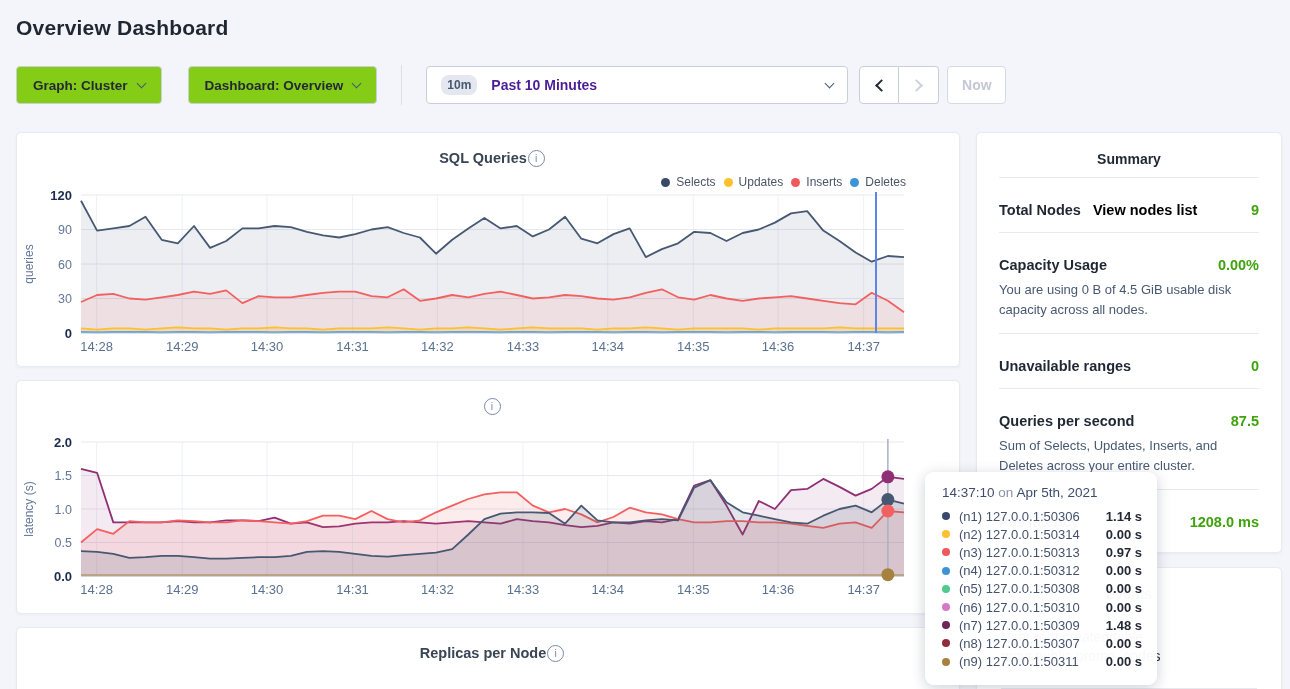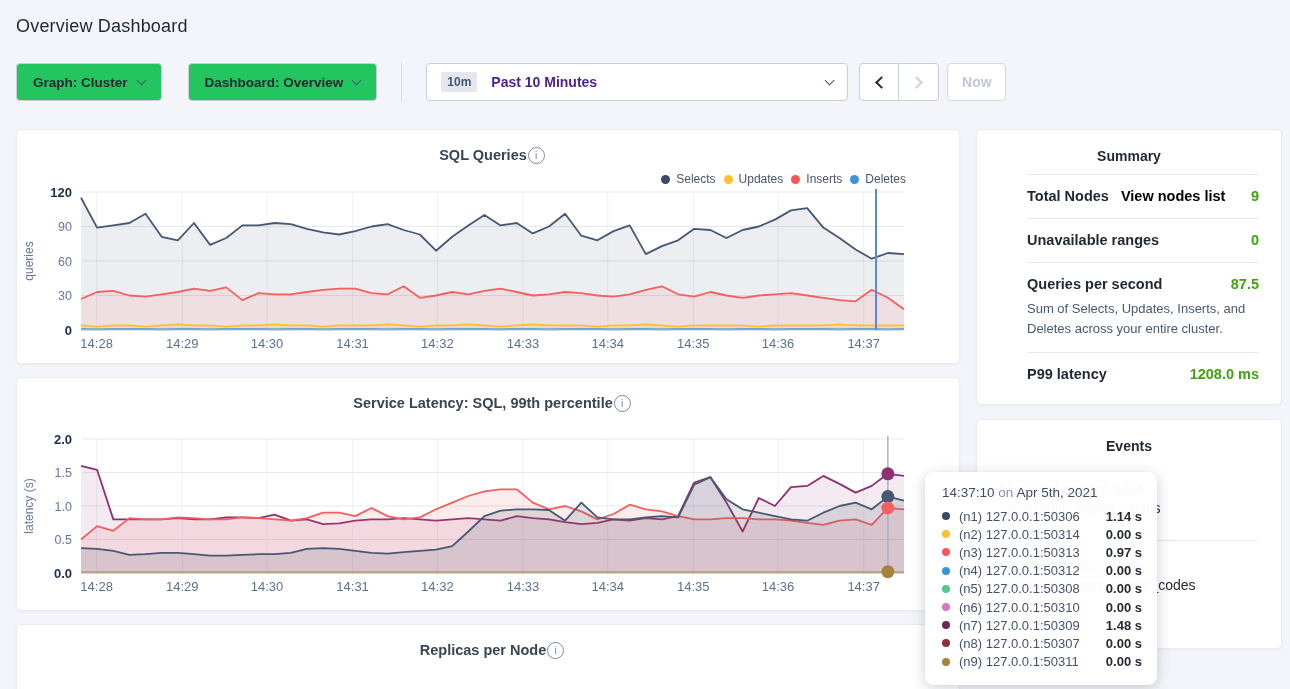--- a/index.html
+++ b/index.html
@@ -1,34 +1,34 @@
 <!DOCTYPE html>
 <html><head>
 <meta charset="utf-8">
 <style>
   * { box-sizing: border-box; margin: 0; padding: 0; }
   html,body { width:1290px; height:689px; overflow:hidden; }
   body {
     font-family: "Liberation Sans", "DejaVu Sans", sans-serif;
     background:#f4f5fa; color:#242a35; position:relative; font-size:14px;
   }
-  .page-title { font-size:18px; font-weight:400; color:#1f2733; padding:16px 0 0 16px; letter-spacing:.2px; }
+  .page-title { font-size:21px; font-weight:700; color:#1f2733; padding:16px 0 0 16px; letter-spacing:.2px; }
 
   
   .toolbar { display:flex; align-items:center; margin:26px 16px 0 16px; height:38px; }
-  .dd-btn { background:#22c55e; border:1px solid #c9cedb; border-radius:4px; height:38px;
+  .dd-btn { background:#84cc16; border:1px solid #c9cedb; border-radius:4px; height:38px;
     display:flex; align-items:center; gap:10px; padding:0 16px; font-weight:600; font-size:13.5px;
     color:#242a35; cursor:pointer; }
   .dd-btn + .dd-btn { margin-left:26px; }
   .chev { width:7px; height:7px; border-right:1.6px solid #475872; border-bottom:1.6px solid #475872;
     transform:rotate(45deg); margin-top:-4px; display:inline-block; }
   .vsep { width:1px; height:40px; background:#dcdfe8; margin:0 24px; }
   .time-picker { background:#fff; border:1px solid #c9cedb; border-radius:4px; height:38px; width:422px;
     display:flex; align-items:center; padding:0 14px; cursor:pointer; }
-  .time-badge { background:#e4e7f0; color:#475872; font-weight:700; font-size:12px; border-radius:2px;
+  .time-badge { background:#e4e7f0; color:#475872; font-weight:700; font-size:12px; border-radius:8px;
     padding:3px 6px; margin-right:14px; }
   .time-label { font-weight:700; font-size:14px; color:#4c1d95; }
   .time-picker .chev { margin-left:auto; }
   .arrow-group { display:flex; margin-left:11px; }
   .arrow-btn { width:40px; height:38px; background:#fff; border:1px solid #c9cedb; display:flex;
     align-items:center; justify-content:center; cursor:pointer; }
   .arrow-btn.prev { border-radius:4px 0 0 4px; }
   .arrow-btn.next { border-radius:0 4px 4px 0; border-left:none; }
   .arr { width:9px; height:9px; border-right:2.2px solid #242a35; border-bottom:2.2px solid #242a35; }
   .arr.left  { transform:rotate(135deg); margin-left:4px; }
@@ -54,21 +54,21 @@
   .legend-dot { width:9px; height:9px; border-radius:50%; }
   svg.chart text { font-family:"Liberation Sans", sans-serif; }
   .ytick { font-size:12.5px; fill:#64779a; }
   .ytick.strong { font-weight:700; fill:#1c2c4e; font-size:13px; }
   .xtick { font-size:13px; fill:#5a7190; }
   .ylab { font-size:12px; fill:#64779a; }
 
   
   .summary-card { padding:14px 22px 8px 22px; }
   .panel-header { text-align:center; font-weight:700; font-size:14px; color:#1f2733; padding:4px 0 10px 0; }
-  .sum-row { padding:13px 0 14px 0; border-top:1px solid #e6e9ef;margin-left:28px; }
+  .sum-row { padding:24px 0 14px 0; border-top:1px solid #e6e9ef; }
   .sum-row:first-of-type { border-top:none; }
   .sum-main { display:flex; align-items:baseline; }
   .sum-label { font-weight:700; font-size:14.5px; color:#1f2733; }
   .sum-link { font-weight:700; font-size:14.5px; color:#000000; margin-left:12px; cursor:pointer; }
   .sum-value { margin-left:auto; font-weight:700; font-size:14.5px; color:#3fa30c; }
   .sum-desc { margin-top:7px; font-size:13px; line-height:1.5; color:#475872; }
 
   
   .events-card { margin-top:14px; padding:14px 24px; height:230px; }
   .event-item { margin-top:16px; font-size:14px; color:#242a35; line-height:19px; }
@@ -178,21 +178,20 @@
           <text x="590.72" y="160" text-anchor="middle" class="xtick">14:34</text>
           <text x="676.312" y="160" text-anchor="middle" class="xtick">14:35</text>
           <text x="761.081" y="160" text-anchor="middle" class="xtick">14:36</text>
           <text x="846.673" y="160" text-anchor="middle" class="xtick">14:37</text>
           <text x="16" y="73" class="ylab" transform="rotate(-90 16 73)" text-anchor="middle">queries</text>
         </svg>
     </div>
 
     <div class="card chart-card" style="height:234px">
       <div class="chart-title-row">
-        <span class="chart-title">Service Latency: SQL, 99th percentile</span>
         <span class="info-icon">i</span>
       </div>
       <svg class="chart" width="942" height="192" style="margin-top:0">
           <line x1="79.637" x2="79.637" y1="23" y2="157" stroke="#eef1f7" stroke-width="1"></line>
           <line x1="165.22899999999998" x2="165.22899999999998" y1="23" y2="157" stroke="#eef1f7" stroke-width="1"></line>
           <line x1="249.99800000000002" x2="249.99800000000002" y1="23" y2="157" stroke="#eef1f7" stroke-width="1"></line>
           <line x1="335.59000000000003" x2="335.59000000000003" y1="23" y2="157" stroke="#eef1f7" stroke-width="1"></line>
           <line x1="420.359" x2="420.359" y1="23" y2="157" stroke="#eef1f7" stroke-width="1"></line>
           <line x1="505.951" x2="505.951" y1="23" y2="157" stroke="#eef1f7" stroke-width="1"></line>
           <line x1="590.72" x2="590.72" y1="23" y2="157" stroke="#eef1f7" stroke-width="1"></line>
@@ -250,20 +249,27 @@
       <div class="panel-header">Summary</div>
 
       <div class="sum-row">
         <div class="sum-main">
           <span class="sum-label">Total Nodes</span>
           <span class="sum-link">View nodes list</span>
           <span class="sum-value">9</span>
         </div>
       </div>
 
+      <div class="sum-row">
+        <div class="sum-main">
+          <span class="sum-label">Capacity Usage</span>
+          <span class="sum-value">0.00%</span>
+        </div>
+        <div class="sum-desc">You are using 0 B of 4.5 GiB usable disk capacity across all nodes.</div>
+      </div>
 
       <div class="sum-row">
         <div class="sum-main">
           <span class="sum-label">Unavailable ranges</span>
           <span class="sum-value">0</span>
         </div>
       </div>
 
       <div class="sum-row">
         <div class="sum-main">

